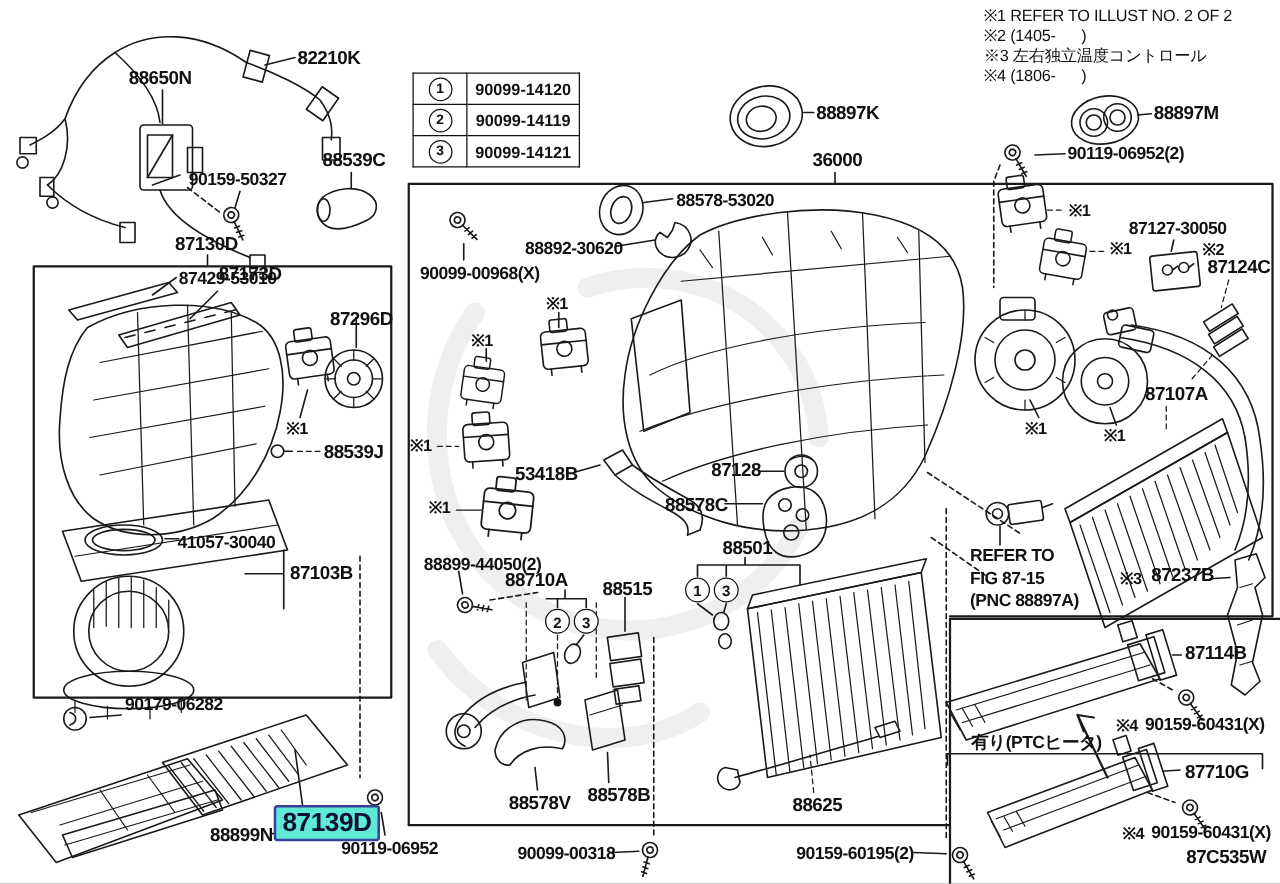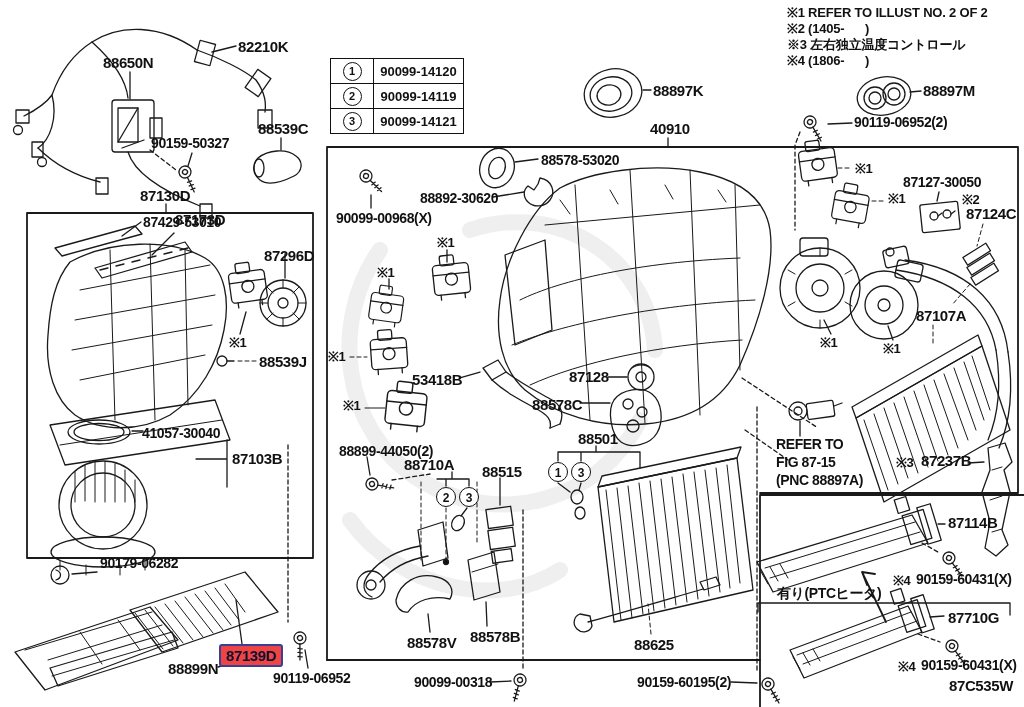--- a/index.html
+++ b/index.html
@@ -6,25 +6,25 @@
   .canvas{position:relative;width:1024px;height:707px;background:#fff;
     font-family:"Liberation Sans",sans-serif;color:#111;overflow:hidden;margin:0 auto;}
   svg{position:absolute;left:0;top:0;}
   svg *{stroke:#1a1a1a;stroke-width:1.3;fill:none;stroke-linecap:round;stroke-linejoin:round;}
   svg .d{stroke-dasharray:4 3;}
   svg .t{stroke-width:1;}
   svg .b{stroke-width:1.8;}
   svg .wm{stroke:#efefef;stroke-width:16;}
   .pl{position:absolute;font-weight:700;font-size:15px;line-height:1;letter-spacing:-0.4px;white-space:nowrap;text-align:right;}
   .s14{font-size:14px;} .s13{font-size:13px;}
-  .note{position:absolute;font-weight:700;font-size:13px;line-height:1;letter-spacing:-0.2px;white-space:pre;}
+  .note{position:absolute;font-weight:400;font-size:13px;line-height:1;letter-spacing:-0.2px;white-space:pre;}
   .cnum{position:absolute;width:20px;height:20px;border:1.7px solid #111;border-radius:50%;
     font:700 12px/20px "Liberation Sans",sans-serif;text-align:center;background:#fff;box-sizing:border-box;}
-  .hl{position:absolute;background:#ef4444;border:2px solid #3a3f96;border-radius:3px;
-    padding:2px 5px;color:#0c1133;font-weight:700;font-size:15px;line-height:1;letter-spacing:-0.4px;}
+  .hl{position:absolute;background:#5eead4;border:2px solid #3a3f96;border-radius:3px;
+    padding:2px 5px;color:#0c1133;font-weight:700;font-size:21px;line-height:1;letter-spacing:-0.4px;}
   table{border-collapse:collapse;position:absolute;background:#fff;}
   td{border:1.5px solid #111;text-align:center;font-weight:700;font-size:13px;
     font-family:"Liberation Sans",sans-serif;padding:0;}
   .tblA{left:330px;top:58px;} .tblB{left:465px;top:8px;}
   .tblA td{height:24px;} .tblA tr+tr td{border-top:1px dotted #333;}
   .tblB td{height:24px;}
   .ccell{display:inline-block;width:17px;height:17px;border:1.5px solid #111;border-radius:50%;
     font:700 11px/16px "Liberation Sans",sans-serif;vertical-align:middle;}
 </style>
 </head>
@@ -390,21 +390,21 @@
 <div class="pl s13" style="left:229px;top:336px">※1</div>
 <div class="pl" style="left:259px;top:354px">88539J</div>
 <div class="pl s14" style="left:142px;top:426px">41057-30040</div>
 <div class="pl" style="left:232px;top:451px">87103B</div>
 <div class="pl s14" style="left:100px;top:556px">90179-06282</div>
 <div class="pl" style="left:168px;top:661px">88899N</div>
 <div class="hl" style="left:219px;top:644px">87139D</div>
 <div class="pl s14" style="left:273px;top:671px">90119-06952</div>
 
 <div class="pl" style="left:653px;top:83px">88897K</div>
-<div class="pl" style="left:650px;top:121px">40910</div>
+<div class="pl" style="left:650px;top:121px">36000</div>
 <div class="pl s14" style="left:541px;top:153px">88578-53020</div>
 <div class="pl s14" style="left:420px;top:191px">88892-30620</div>
 <div class="pl s14" style="left:336px;top:211px">90099-00968(X)</div>
 <div class="pl s13" style="left:437px;top:236px">※1</div>
 <div class="pl s13" style="left:377px;top:266px">※1</div>
 <div class="pl s13" style="left:328px;top:350px">※1</div>
 <div class="pl s13" style="left:343px;top:399px">※1</div>
 <div class="pl" style="left:412px;top:372px">53418B</div>
 <div class="pl s14" style="left:339px;top:444px">88899-44050(2)</div>
 <div class="pl" style="left:404px;top:457px">88710A</div>

